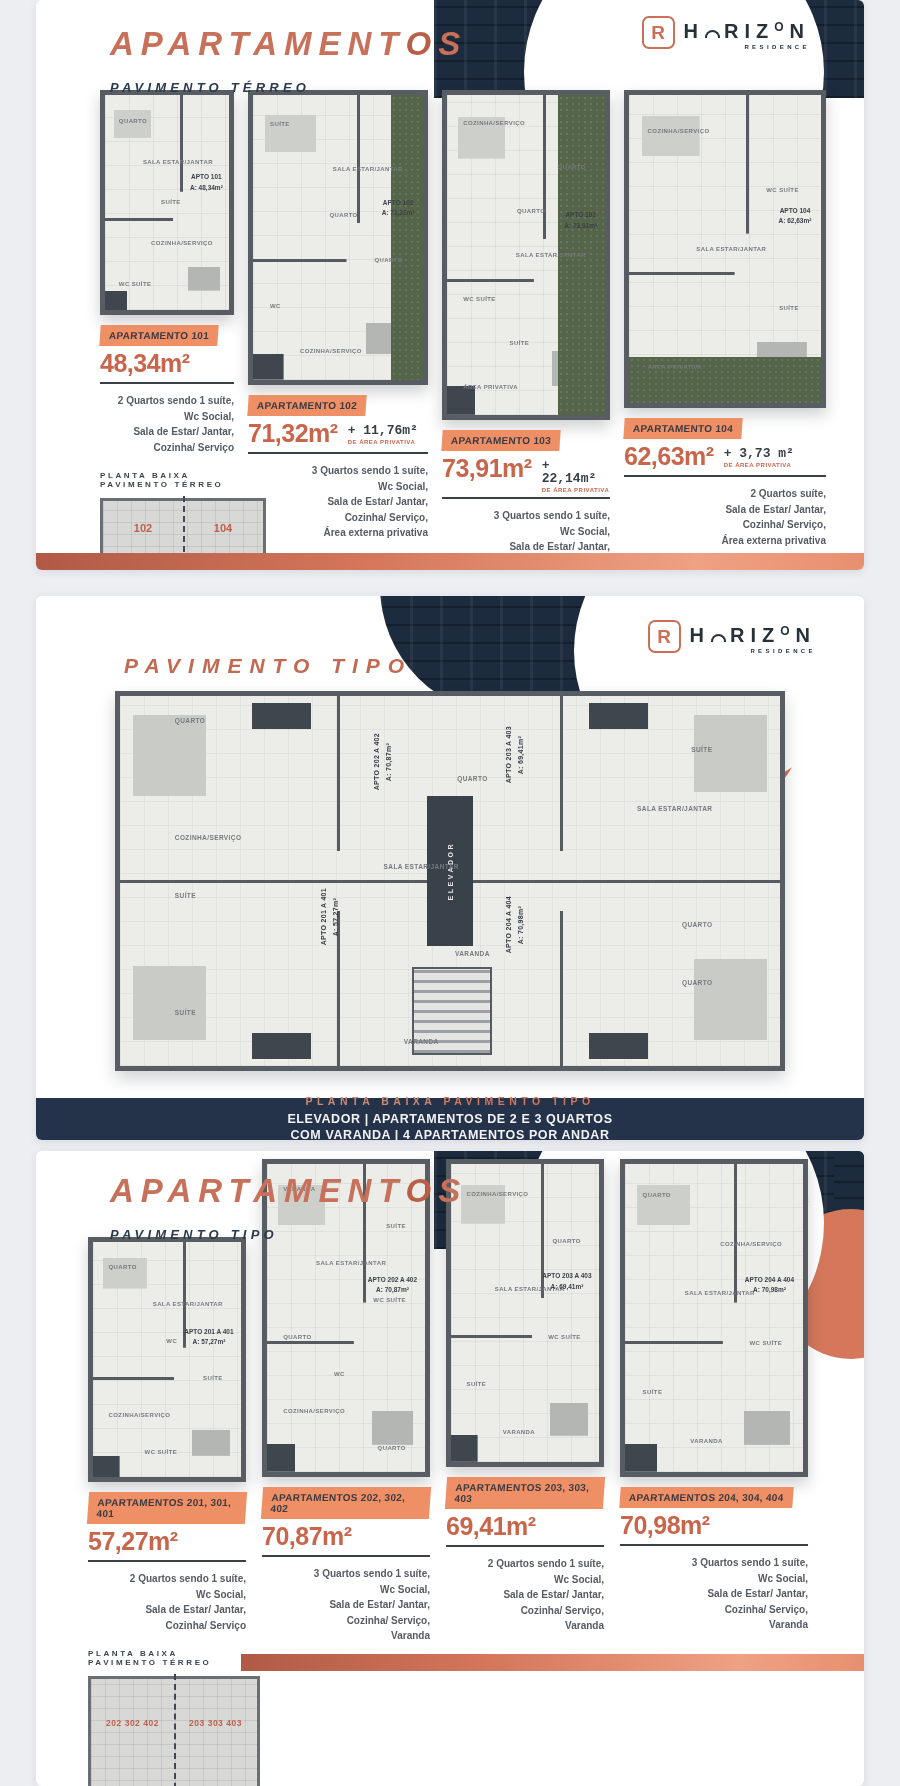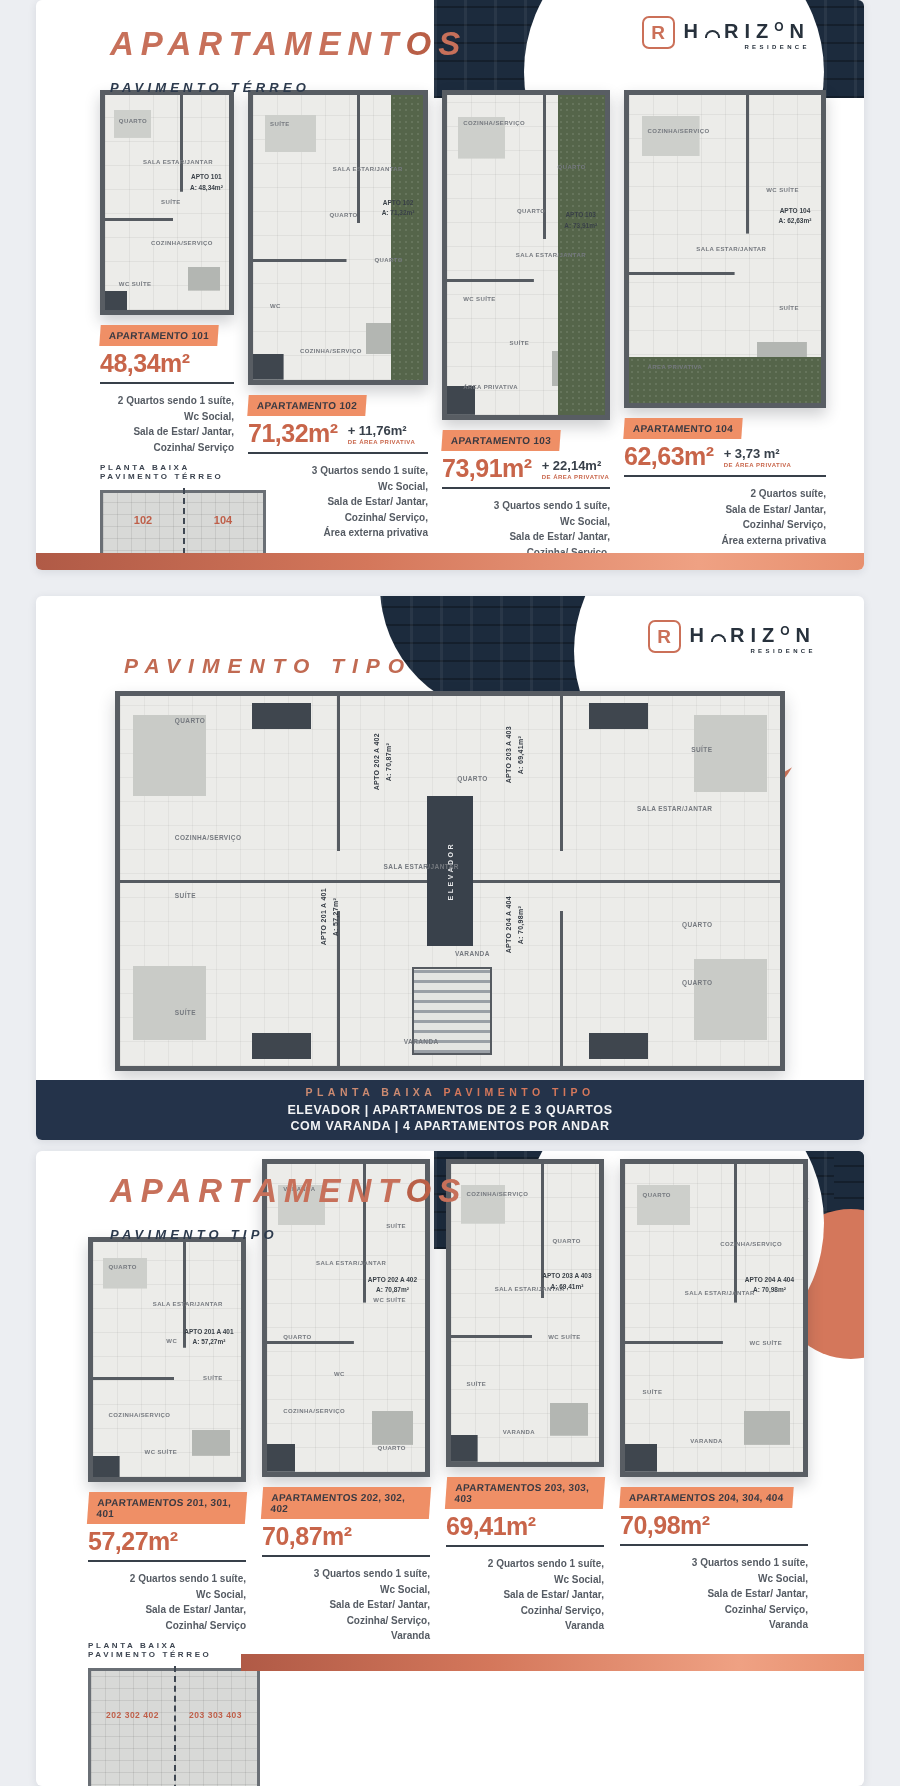--- a/index.html
+++ b/index.html
@@ -98,27 +98,27 @@
   .hp1{height:225px;} .hp2{height:295px;} .hp3{height:330px;} .hp4{height:318px;}
   #card-tipoapts .w1{width:158px;} #card-tipoapts .w2{width:168px;}
   #card-tipoapts .w3{width:158px;} #card-tipoapts .w4{width:188px;}
   .hq1{height:245px;margin-top:78px;} .hq2{height:318px;} .hq3{height:308px;} .hq4{height:318px;}
 
   .badge{align-self:flex-start;margin-top:10px;background:#ef8f66;color:#3b3a42;
     font-size:10px;font-weight:800;letter-spacing:.3px;padding:5px 9px;transform:skewX(-4deg);}
   .area-row{display:flex;align-items:flex-start;gap:10px;margin-top:3px;}
   .area{font-size:25px;font-weight:800;color:#c8654a;letter-spacing:-.5px;}
   .extra{display:flex;flex-direction:column;margin-top:5px;}
-  .extra b{font-size:13px;font-weight:800;color:#38404a;line-height:1;}
+  .extra b{font-size:13px;font-weight:800;color:#38404a;line-height:1;font-family:Liberation Mono, monospace;}
   .extra i{font-style:normal;font-size:6px;font-weight:800;letter-spacing:.5px;color:#c8654a;margin-top:2px;}
   .rule{border-top:2px solid #38404a;margin:4px 0 9px;}
   .features{font-size:10px;line-height:1.55;color:#555b63;text-align:right;font-weight:700;}
 
   
-  .miniplan-wrap{margin-top:8px;}
+  .miniplan-wrap{margin-top:16px;}
   .mp-title{font-size:8px;font-weight:800;letter-spacing:2.6px;color:#3c4450;margin-bottom:9px;}
   .miniplan{position:relative;box-sizing:border-box;border:3px solid #6a6f75;
     background:
       repeating-linear-gradient(90deg,rgba(0,0,0,.08) 0 1px,transparent 1px 14px),
       repeating-linear-gradient(0deg,rgba(0,0,0,.08) 0 1px,transparent 1px 12px),
       #d8d9d7;}
   #card-terreo .miniplan{width:166px;height:112px;}
   #card-tipoapts .miniplan{width:172px;height:180px;}
   .miniplan:after{content:"";position:absolute;left:50%;top:-5px;bottom:-5px;border-left:2px dashed #3f4752;z-index:1;}
   .mp-units{position:absolute;inset:0;z-index:2;display:grid;grid-template-columns:1fr 1fr;grid-template-rows:1fr 1fr;place-items:center;}
@@ -161,21 +161,21 @@
   .stairs{position:absolute;left:calc(50% - 38px);bottom:3%;width:76px;height:84px;z-index:1;
     border:2px solid #565b61;background:repeating-linear-gradient(0deg,#9aa0a6 0 3px,#e4e5e2 3px 10px);}
   .vlabel{position:absolute;writing-mode:vertical-rl;transform:rotate(180deg);z-index:3;
     font-size:7px;font-weight:800;color:#343b44;letter-spacing:.3px;text-align:center;line-height:1.7;}
   .v201{left:30%;top:52%;} .v202{left:38%;top:10%;}
   .v203{left:58%;top:8%;}  .v204{left:58%;top:54%;}
   .bigplan .rooms{inset:10px;}
   .bigplan .rooms .rm{font-size:6.5px;}
 
   
-  .band-navy{position:absolute;left:0;right:0;bottom:0;height:60px;background:#24334a;z-index:6;
+  .band-navy{position:absolute;left:0;right:0;bottom:0;height:42px;background:#24334a;z-index:6;
     display:flex;flex-direction:column;align-items:center;justify-content:center;gap:4px;}
   .bn-l1{font-size:10.5px;letter-spacing:4.5px;color:#cb8a71;font-weight:600;}
   .bn-l1 b{font-weight:900;color:#d4775b;}
   .bn-l23{font-size:12.5px;font-weight:800;color:#f2f3f5;letter-spacing:.6px;line-height:1.3;text-align:center;}
 </style>
 </head>
 <body>
 
 <section class="card" id="card-terreo">
   <div class="deco-navy"></div>

